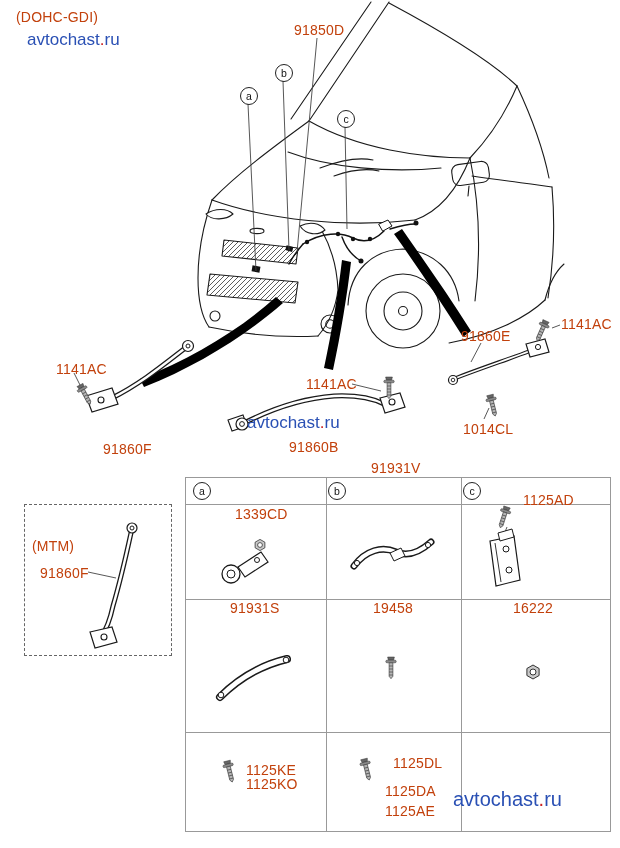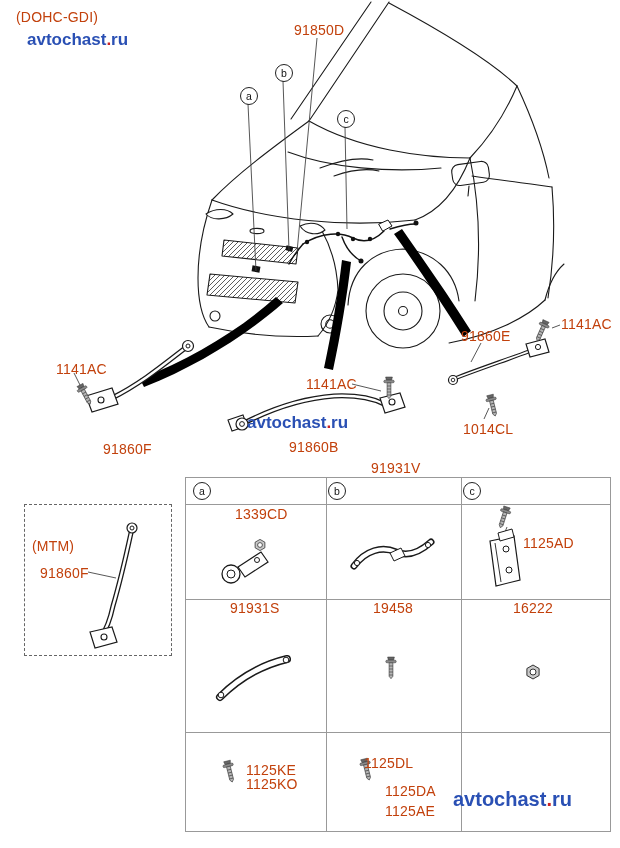--- a/index.html
+++ b/index.html
@@ -6,21 +6,21 @@
   body{
     width:620px;height:848px;position:relative;background:#ffffff;
     font-family:"Liberation Sans", sans-serif;overflow:hidden;
   }
   .lbl{position:absolute;font-size:14px;color:#c2410c;white-space:nowrap;z-index:3;letter-spacing:.2px}
   .callout{
     position:absolute;width:16px;height:16px;border:1.2px solid #222;border-radius:50%;
     display:flex;align-items:center;justify-content:center;
     font-size:10.5px;color:#111;background:transparent;z-index:3;
   }
-  .wm{position:absolute;font-weight:700;z-index:4;white-space:nowrap}
+  .wm{position:absolute;font-weight:400;z-index:4;white-space:nowrap}
   .wm .b{color:var(--watermark-blue,#2a50b4)}
   .wm .r{color:var(--watermark-red,#cc2222)}
   .svgart{position:absolute;left:0;top:0;z-index:2}
   .ptable{position:absolute;left:185px;top:477px;width:424px;height:353px;
     border:1px solid var(--table-border,#999);z-index:1;background:#fff}
   .vline{position:absolute;top:0;width:1px;height:100%;background:var(--table-border,#999)}
   .hline{position:absolute;left:0;height:1px;width:100%;background:var(--table-border,#999)}
   .mtmbox{position:absolute;left:24px;top:504px;width:146px;height:150px;
     border:1.4px dashed #666;z-index:1;background:#fff}
   .c-out{stroke:#1a1a1a;stroke-width:5;fill:none;stroke-linecap:round}
@@ -80,29 +80,29 @@
   </div>
 <div class="callout" style="left:328px;top:482px">
     <span>b</span>
   </div>
 <div class="callout" style="left:463px;top:482px">
     <span>c</span>
   </div>
 
 <div class="lbl" style="left:371px;top:460px">91931V</div>
 <div class="lbl" style="left:235px;top:506px">1339CD</div>
-<div class="lbl" style="left:523px;top:535px">1125AD</div>
+<div class="lbl" style="left:523px;top:492px">1125AD</div>
 
 <div class="lbl" style="left:230px;top:600px">91931S</div>
 <div class="lbl" style="left:373px;top:600px">19458</div>
 <div class="lbl" style="left:513px;top:600px">16222</div>
 
 <div class="lbl" style="left:246px;top:762px">1125KE</div>
 <div class="lbl" style="left:246px;top:776px">1125KO</div>
-<div class="lbl" style="left:364px;top:755px">1125DL</div>
+<div class="lbl" style="left:393px;top:755px">1125DL</div>
 <div class="lbl" style="left:385px;top:803px">1125AE</div>
 <div class="lbl" style="left:385px;top:783px">1125DA</div>
 
 <div class="wm" style="left:453px;top:788px;font-size:20px">
   <span class="b">avtochast</span><span class="r">.</span><span class="b">ru</span>
 </div>
 
 <svg class="svgart" width="620" height="848" viewBox="0 0 620 848">
   <defs>
     <pattern id="hatch" width="5" height="5" patternUnits="userSpaceOnUse">

